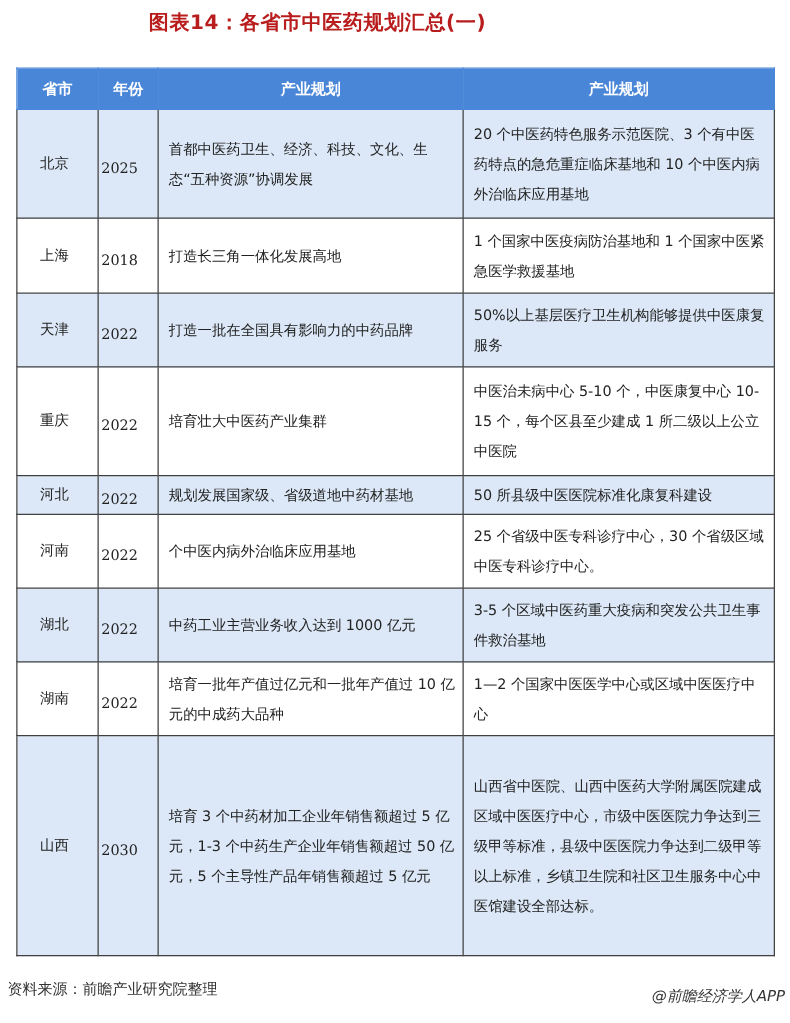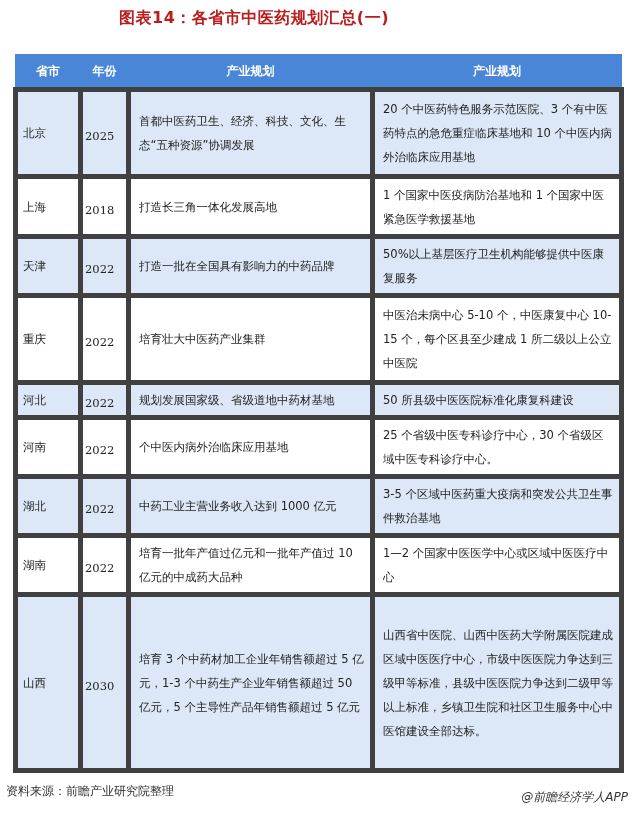--- a/index.html
+++ b/index.html
@@ -17,25 +17,25 @@
       position: absolute; left: 13px; top: 54px; width: 606px;
       border-collapse: collapse; table-layout: fixed;
     }
     th {
       background: #4a86d8; color: #ffffff; height: 32px;
       font-family: "DejaVu Sans", "Liberation Sans", sans-serif;
       font-size: 12px; font-weight: bold; text-align: center;
       border: 1px solid #4a86d8; padding: 0;
     }
     td {
-      border: 5px solid #404040; font-size: 11.5px; line-height: 24px;
+      border: 1px solid #404040; font-size: 11.5px; line-height: 24px;
       padding: 0 8px; vertical-align: middle; color: #222;
     }
     tr.shade td { background: #dce8f7; }
-    td.city { padding-left: 5px; font-family: Liberation Serif, serif; }
+    td.city { padding-left: 18px; font-family: Liberation Serif, serif; }
     td.year { text-align: left; padding: 0 2px; padding-top: 6px; }
     td.plan, td.med { padding: 0 6px 0 8px; font-family: "DejaVu Sans", "Liberation Sans", sans-serif; }
     .footer-left {
       position: absolute; left: 6px; top: 783px;
       font-family: "DejaVu Sans", "Liberation Sans", sans-serif; font-size: 12px; color: #333;
     }
     .footer-right {
       position: absolute; right: 4px; top: 789px;
       font-family: "DejaVu Sans", "Liberation Sans", sans-serif; font-size: 12px; color: #333; font-style: italic;
     }

